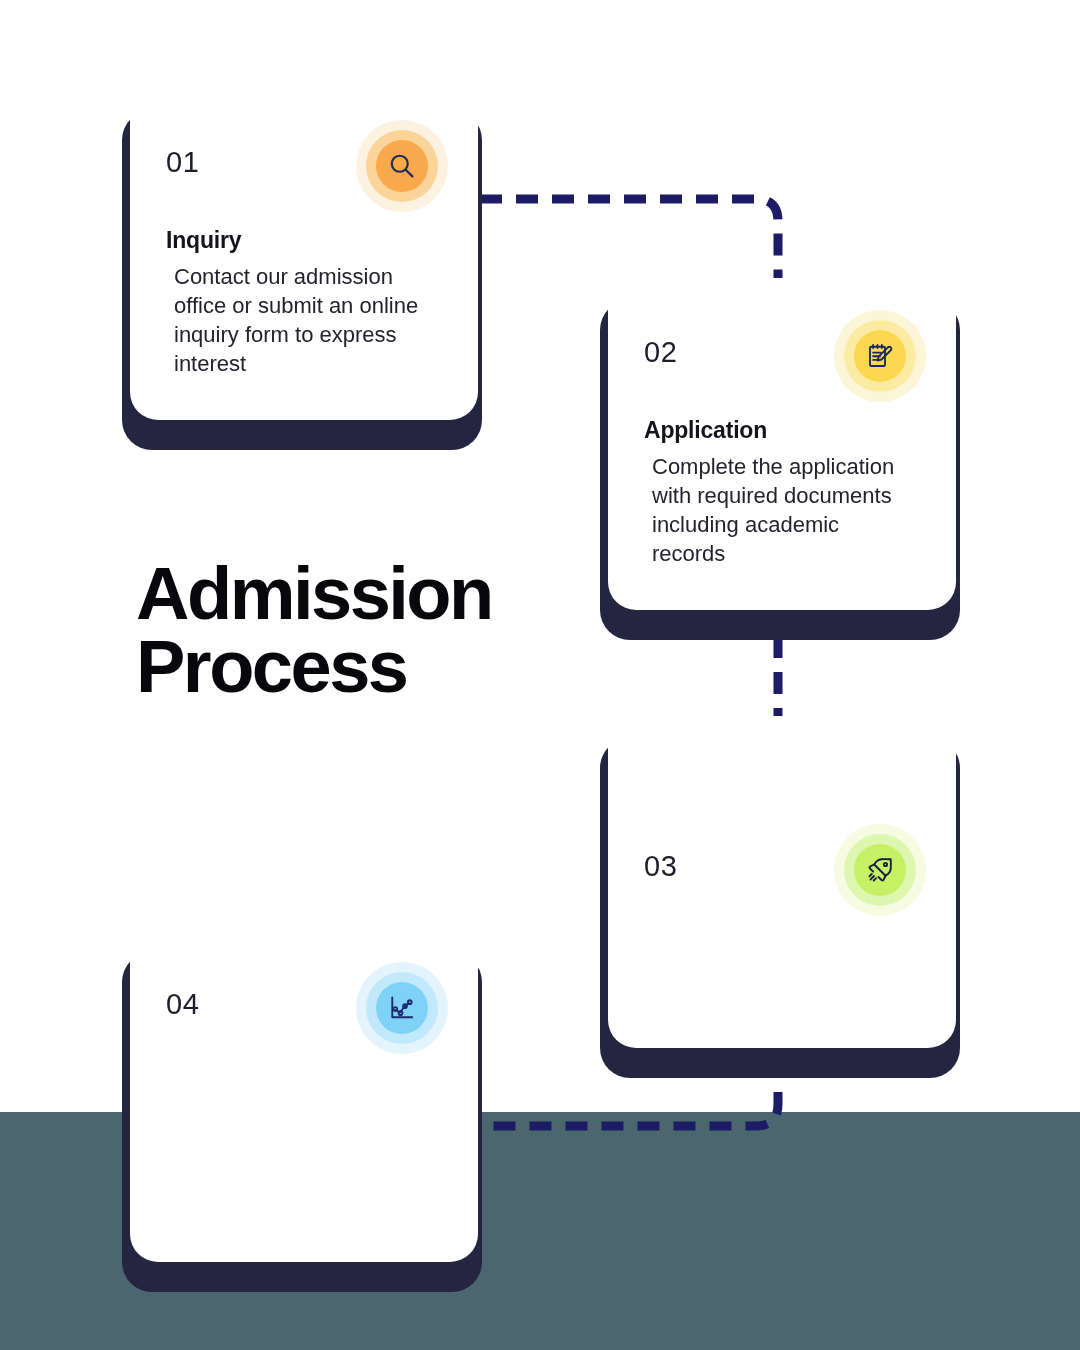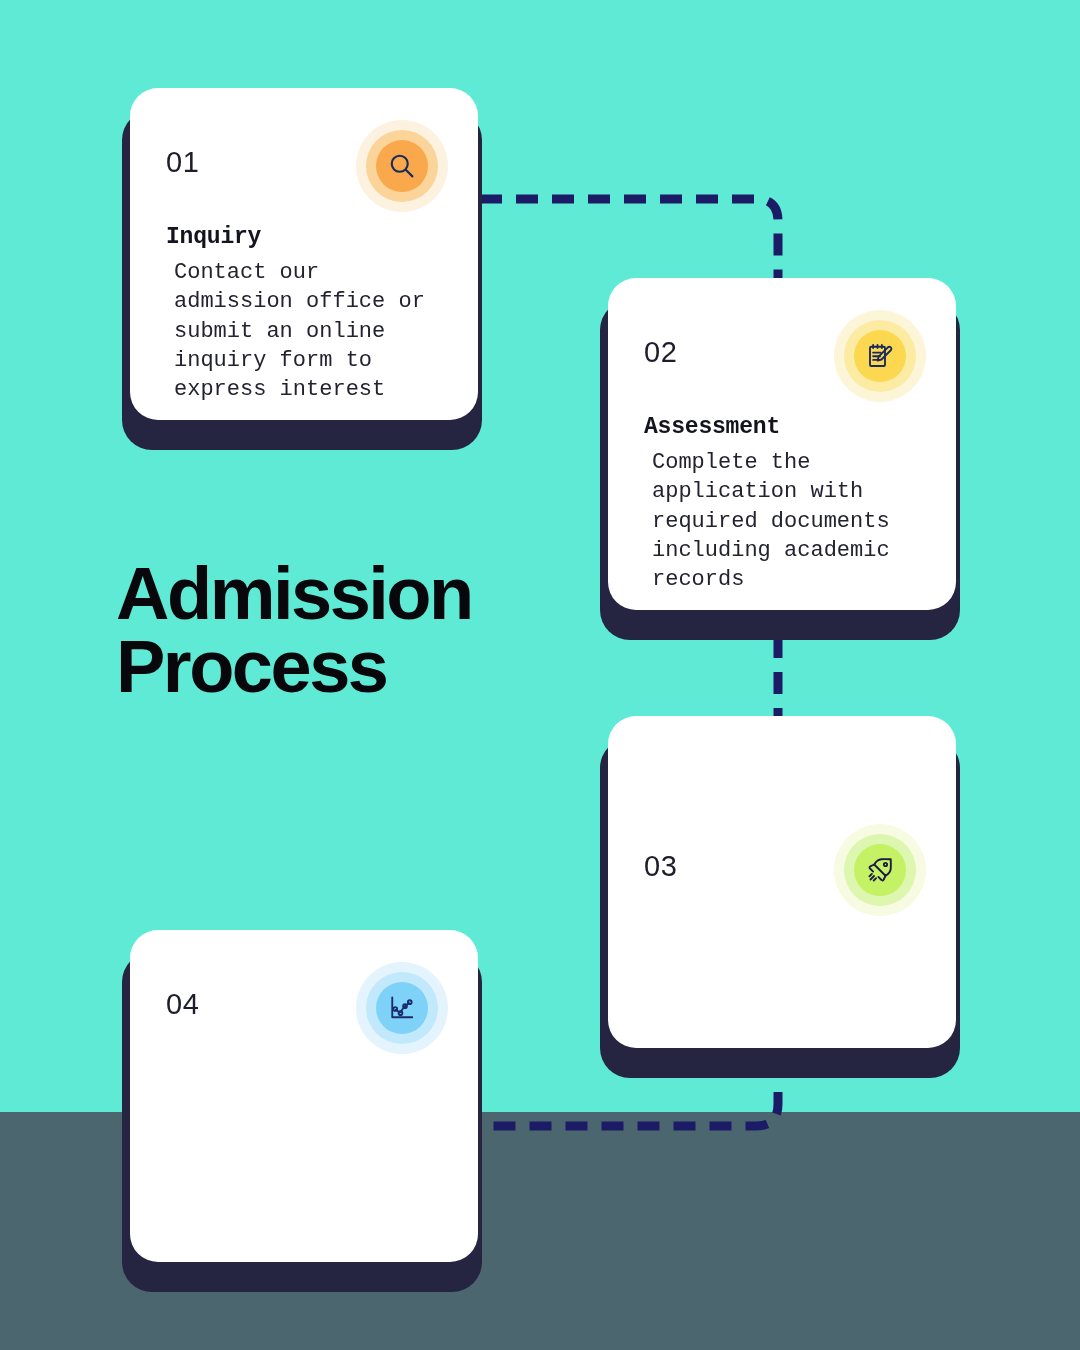--- a/index.html
+++ b/index.html
@@ -10,21 +10,21 @@
     width: 1080px;
     height: 1350px;
     background: #4c6670;
     font-family: "Liberation Sans", sans-serif;
     overflow: hidden;
   }
   #stage {
     position: relative;
     width: 1080px;
     height: 1112px;
-    background: #5eead4;
+    background: #ffffff;
   }
 
   
   .connector-layer {
     position: absolute;
     left: 0; top: 0;
     width: 1080px; height: 1350px;
     z-index: 1;
     pointer-events: none;
   }
@@ -88,41 +88,41 @@
   .icon-glyph {
     position: relative;
     z-index: 4;
     width: 30px;
     height: 30px;
     display: block;
   }
   .icon-glyph svg { display: block; width: 30px; height: 30px; }
 
   
-  .card-body { margin-top: 12px; font-family: Liberation Mono, monospace; }
+  .card-body { margin-top: 12px; }
   .card-title {
     font-size: 23px;
     font-weight: 700;
     color: #14141f;
     letter-spacing: -0.2px;
     margin: 0 0 8px 0;
     line-height: 1.15;
   }
   .card-desc {
     font-size: 22px;
     font-weight: 400;
     color: #232330;
     line-height: 1.32;
     margin: 8px;
   }
 
   
   .heading {
     position: absolute;
-    left: 116px;
+    left: 136px;
     top: 558px;
     z-index: 3;
     font-size: 74px;
     font-weight: 800;
     line-height: 0.98;
     letter-spacing: -2.5px;
     color: #08080c;
     margin: 0;
     white-space: pre-line;
   }
@@ -176,21 +176,21 @@
             <line x1="13.5" y1="3.1" x2="13.5" y2="5.6"></line>
             <line x1="6.5" y1="9.3" x2="12.5" y2="9.3"></line>
             <line x1="6.5" y1="12.2" x2="12" y2="12.2"></line>
             <line x1="6.5" y1="15.1" x2="10" y2="15.1"></line>
             <path d="M20.6 5.1 a1.6 1.6 0 0 1 0 2.3 l-7.4 7.4 -3.1 0.8 0.8 -3.1 7.4 -7.4 a1.6 1.6 0 0 1 2.3 0 z"></path>
           </svg>
         </span>
       </div>
     </div>
     <div class="card-body">
-      <p class="card-title">Assessment</p>
+      <p class="card-title">Application</p>
       <p class="card-desc">Complete the application with required documents including academic records</p>
     </div>
   </div>
 
   <div class="card-shadow" style="left:600px; top:738px; width:360px; height:340px;"></div>
   <div class="card" style="left:608px; top:716px; width:348px; height:332px;justify-content:center;">
     <div class="card-top">
       <div class="card-num">03</div>
       <div class="icon-badge">
         <span class="ring-outer" style="background:#f6fbe2;"></span>

